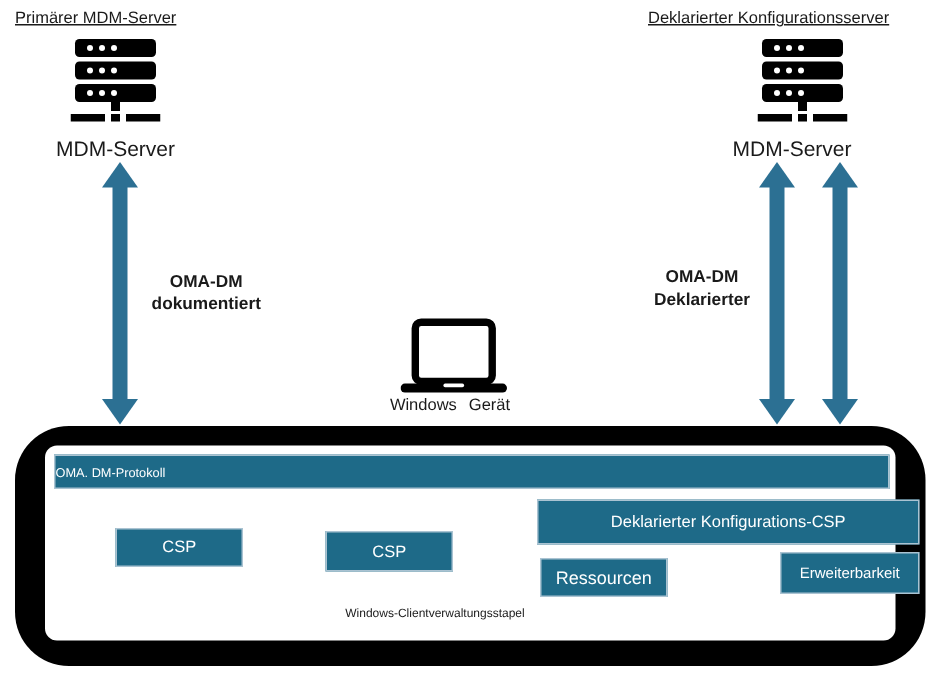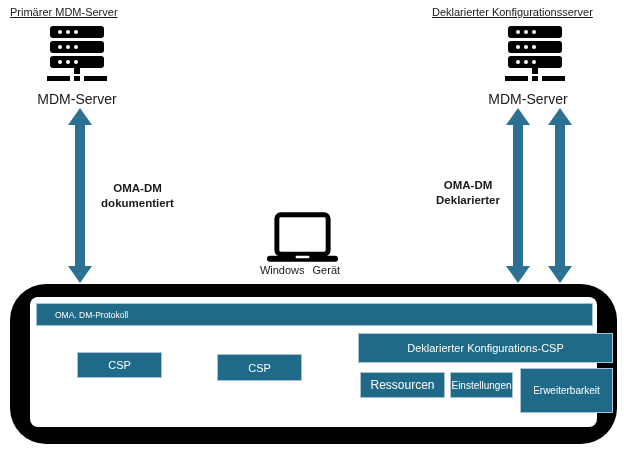--- a/index.html
+++ b/index.html
@@ -24,21 +24,21 @@
   .frame { position:absolute; left:10px; top:284px; width:607px; height:160px;
     background:var(--frame); border-radius:36px; }
   .frame-inner { position:absolute; left:20px; right:20px; top:13px; bottom:17px;
     background:#fff; border-radius:8px; }
 
   .teal-box { position:absolute; background:var(--teal); color:#fff;
     display:flex; align-items:center; justify-content:center;
     border:1px solid #aac3d2; box-sizing:border-box;margin-left:20px; }
   .proto-bar { position:absolute; left:6px; top:6px; width:557px; height:23px;
     background:var(--teal); color:#fff; display:flex; align-items:center;
-    padding-left:18px; box-sizing:border-box; font-size:8.5px; border:1px solid #aac3d2; }
+    box-sizing:border-box; font-size:8.5px; border:1px solid #aac3d2; }
   .caption { position:absolute; left:0; top:107px; width:520px; text-align:center;
     font-size:8px; color:#1a1a1a; }
   .device-label { position:absolute; left:240px; top:264px; width:120px;
     display:flex; justify-content:center; gap:8px; font-size:11px; }
   svg { display:block; }
 </style>
 </head>
 <body>
 
 <div class="canvas">
@@ -148,20 +148,20 @@
       <div class="proto-bar">OMA. DM-Protokoll</div>
 
       <div class="teal-box" style="left:27px; top:55px; width:85px; height:26px; font-size:11px;">CSP</div>
 
       <div class="teal-box" style="left:167px; top:57px; width:85px; height:27px; font-size:11px;">CSP</div>
 
       <div class="teal-box" style="left:308px; top:36px; width:255px; height:30px; font-size:11px;">Deklarierter Konfigurations-CSP</div>
 
       <div class="teal-box" style="left:310px; top:75px; width:85px; height:26px; font-size:12px;">Ressourcen</div>
 
-      <div class="teal-box" style="left:400px; top:75px; width:63px; height:26px; font-size:10px;">Einstellungen</div>
 
-      <div class="teal-box" style="left:470px; top:71px; width:93px; height:45px; font-size:10px;">Erweiterbarkeit</div>
+      <div class="teal-box" style="left:470px; top:71px; width:93px; height:28px; font-size:10px;">Erweiterbarkeit</div>
 
+      <div class="caption">Windows-Clientverwaltungsstapel</div>
     </div>
   </div>
 
 </div>
 
 </body></html>

